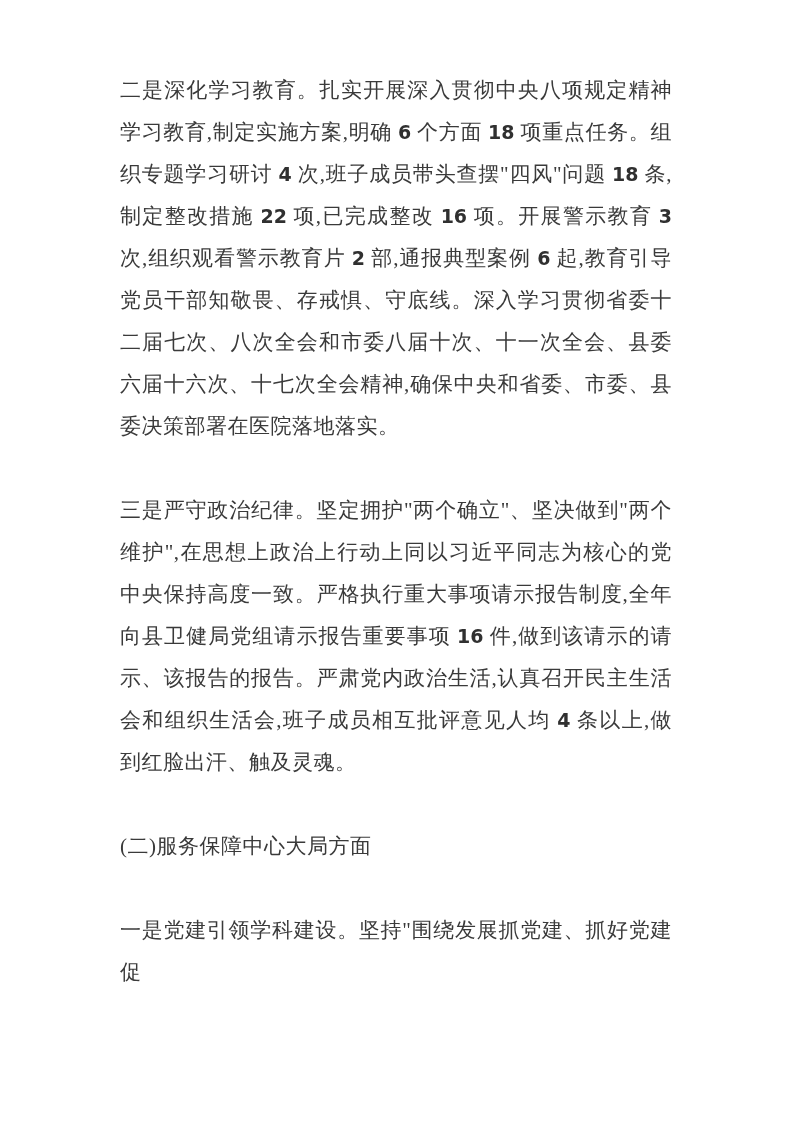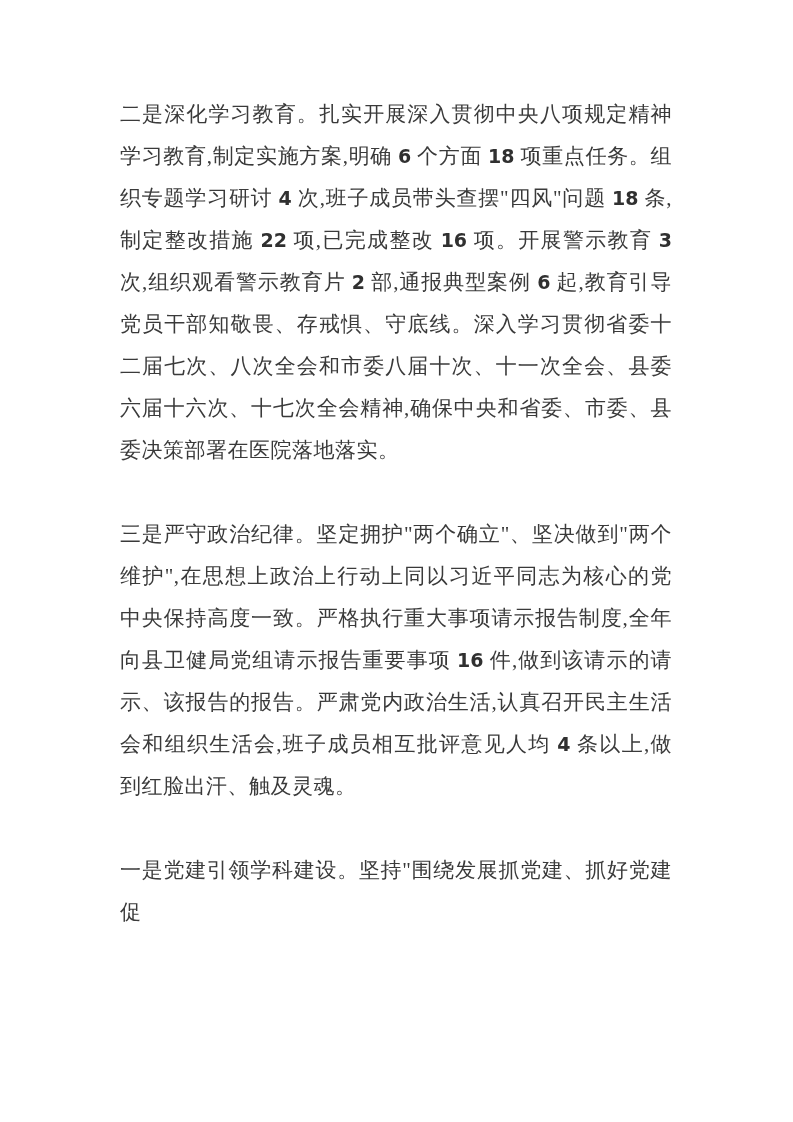--- a/index.html
+++ b/index.html
@@ -9,21 +9,21 @@
   }
   body {
     width: 793px;
     height: 1122px;
     overflow: hidden;
   }
   .page {
     box-sizing: border-box;
     width: 793px;
     height: 1122px;
-    padding: 93px 121px 40px 120px;
+    padding: 69px 121px 40px 120px;
     background: #ffffff;
   }
   .para {
     margin: 0 0 42px 0;
     font-family: "Liberation Serif", "DejaVu Serif", serif;
     font-size: 21px;
     line-height: 42px;
     color: #3a3a3a;
     text-align: justify;
     letter-spacing: 0.5px;
@@ -42,14 +42,15 @@
     color: #303030;
     letter-spacing: 0;
   }
 </style>
 </head>
 <body>
 
 <div class="page">
   <p class="para">二是深化学习教育。扎实开展深入贯彻中央八项规定精神学习教育,制定实施方案,明确 <span class="num">6</span> 个方面 <span class="num">18</span> 项重点任务。组织专题学习研讨 <span class="num">4</span> 次,班子成员带头查摆"四风"问题 <span class="num">18</span> 条,制定整改措施 <span class="num">22</span> 项,已完成整改 <span class="num">16</span> 项。开展警示教育 <span class="num">3</span> 次,组织观看警示教育片 <span class="num">2</span> 部,通报典型案例 <span class="num">6</span> 起,教育引导党员干部知敬畏、存戒惧、守底线。深入学习贯彻省委十二届七次、八次全会和市委八届十次、十一次全会、县委六届十六次、十七次全会精神,确保中央和省委、市委、县委决策部署在医院落地落实。</p>
   <p class="para">三是严守政治纪律。坚定拥护"两个确立"、坚决做到"两个维护",在思想上政治上行动上同以习近平同志为核心的党中央保持高度一致。严格执行重大事项请示报告制度,全年向县卫健局党组请示报告重要事项 <span class="num">16</span> 件,做到该请示的请示、该报告的报告。严肃党内政治生活,认真召开民主生活会和组织生活会,班子成员相互批评意见人均 <span class="num">4</span> 条以上,做到红脸出汗、触及灵魂。</p>
+  <p class="para heading">(二)服务保障中心大局方面</p>
   <p class="para">一是党建引领学科建设。坚持"围绕发展抓党建、抓好党建促</p>
 </div>
 
 </body></html>

